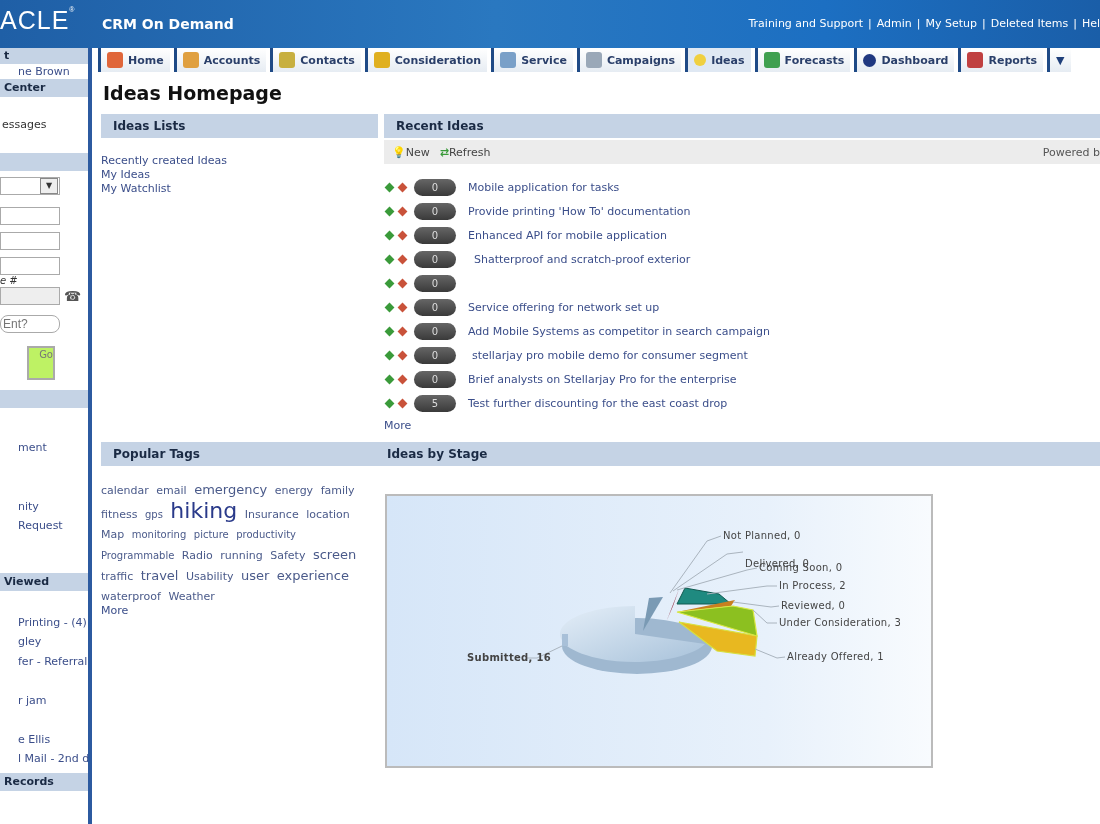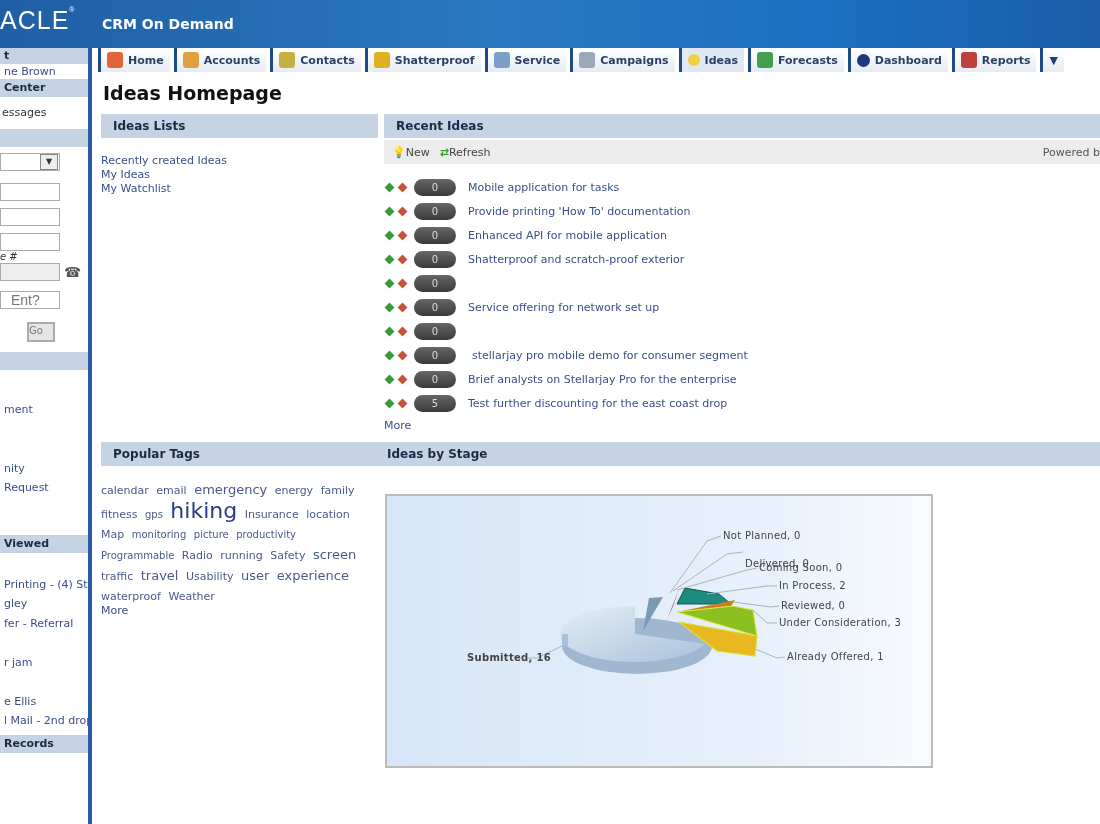--- a/index.html
+++ b/index.html
@@ -10,21 +10,21 @@
 .product{position:absolute;left:102px;top:16px;color:#fff;font-weight:bold;font-size:14px}
 .toplinks{position:absolute;right:0;top:17px;color:#fff;font-size:11px;white-space:nowrap}
 .toplinks span.sep{margin:0 5px}
 .tabs{position:absolute;left:98px;top:48px;height:24px;display:flex;gap:4px}
 .tab{height:24px;padding:0 6px;background:linear-gradient(#fff,#e6ecf3);border-left:3px solid #1f4a86;display:flex;align-items:center;gap:5px;font-weight:bold;font-size:11px;color:#2a3f6a;cursor:pointer}
 .tab.active{background:#dfe8f3}
 .tab .ic{width:16px;height:16px;border-radius:3px;display:inline-block}
 .sidebar{position:absolute;left:0;top:48px;width:92px;height:776px;background:#fff;border-right:4px solid #2c5aa0;overflow:hidden}
 .sb-hdr{background:#c5d3e5;font-weight:bold;height:18px;line-height:18px;padding-left:4px;color:#1a2a44;white-space:nowrap}
 .sb-text{padding-left:2px;height:16px;line-height:16px;white-space:nowrap;color:#333}
-.sb-link{color:#3b4e8a;padding-left:4px;height:15px;line-height:15px;white-space:nowrap}
+.sb-link{color:#3b4e8a;padding-left:18px;height:15px;line-height:15px;white-space:nowrap}
 .sb-input{width:60px;height:18px;border:1px solid #aaa;background:#fff;margin:7px 0 7px 0}
 .main-title{position:absolute;left:103px;top:82px;font-size:19px;font-weight:bold;color:#111}
 .sec-hdr{position:absolute;height:24px;background:#c5d3e5;font-weight:bold;font-size:12px;line-height:24px;padding-left:12px;color:#1a2a44}
 .link{color:#3b4e8a;cursor:pointer}
 .il-list{position:absolute;left:101px;top:154px;line-height:14px}
 .toolbar{position:absolute;left:384px;top:140px;width:716px;height:24px;background:#ececec;display:flex;align-items:center;padding-left:8px;gap:10px;color:#444}
 .powered{position:absolute;right:0;color:#555}
 .ideas{position:absolute;left:386px;top:175px}
 .idea-row{height:24px;display:flex;align-items:center;gap:6px}
 .vote-up{width:7px;height:7px;background:#3a9a3a;transform:rotate(45deg)}
@@ -33,38 +33,39 @@
 .tags{position:absolute;left:101px;top:480px;width:268px;line-height:20px;color:#4a5a8a}
 .chart-box{position:absolute;left:385px;top:494px;width:548px;height:274px;border:2px solid #bbb;background:linear-gradient(90deg,#d6e6f8,#e8f1fb 70%,#f8fbfe)}
 .chart-label{position:absolute;font-size:10px;color:#444;white-space:nowrap;letter-spacing:.3px}
 </style>
 </head>
 <body>
 
 <div class="topbar">
   <div class="logo"><span>ACLE</span><sup>®</sup></div>
   <div class="product">CRM On Demand</div>
+  <div class="toplinks" id="toplinks"><span style="cursor: pointer;">Training and Support</span><span class="sep">|</span><span style="cursor: pointer;">Admin</span><span class="sep">|</span><span style="cursor: pointer;">My Setup</span><span class="sep">|</span><span style="cursor: pointer;">Deleted Items</span><span class="sep">|</span><span style="cursor: pointer;">Hel</span></div>
 </div>
 
 <div class="tabs" id="tabs">
     <div class="tab">
       <span class="ic" style="background: rgb(224, 102, 58);"></span>
       <span>Home</span>
     </div>
     <div class="tab">
       <span class="ic" style="background: rgb(224, 160, 64);"></span>
       <span>Accounts</span>
     </div>
     <div class="tab">
       <span class="ic" style="background: rgb(200, 176, 64);"></span>
       <span>Contacts</span>
     </div>
     <div class="tab">
       <span class="ic" style="background: rgb(224, 176, 32);"></span>
-      <span>Shatterproof</span>
+      <span>Consideration</span>
     </div>
     <div class="tab">
       <span class="ic" style="background: rgb(122, 160, 200);"></span>
       <span>Service</span>
     </div>
     <div class="tab">
       <span class="ic" style="background: rgb(154, 168, 184);"></span>
       <span>Campaigns</span>
     </div>
     <div class="tab active">
@@ -83,36 +84,36 @@
       <span class="ic" style="background: rgb(192, 64, 64);"></span>
       <span>Reports</span>
     </div>
     <div class="tab" style="color: rgb(31, 63, 122);">▼</div>
   </div>
 
 <div class="sidebar">
   <div class="sb-hdr" style="height:16px;line-height:16px">t</div>
   <div class="sb-link">ne Brown</div>
   <div class="sb-hdr">Center</div>
-  <div class="sb-text" style="margin:8px 0">essages</div>
+  <div class="sb-text" style="margin:20px 0">essages</div>
   <div class="sb-hdr"></div>
   <div style="position:relative;margin-top:6px">
     <div class="sb-input" style="margin:0;width:60px"></div>
     <div style="position:absolute;left:40px;top:1px;width:18px;height:16px;border:1px solid #888;background:#eee;font-size:8px;text-align:center;line-height:14px">▼</div>
   </div>
   <div class="sb-input" style="margin-top:12px"></div>
   <div class="sb-input"></div>
   <div class="sb-input" style="margin-bottom:0"></div>
   <div style="font-style:italic;font-size:10px;height:12px">e #</div>
   <div style="display:flex;align-items:center;gap:2px">
     <div class="sb-input" style="background:#eee;margin:0"></div>
     <span style="font-size:14px;color:#555;margin-left:2px">☎</span>
   </div>
-  <input class="sb-input" style="font-size: 14px; padding-left: 10px; margin-top: 10px;" placeholder="Ent?">
-  <div style="margin:6px 0 0 27px;width:28px;height:20px;border:2px solid #aaa;background:#e5e5e5;text-align:left;font-size:10px;line-height:14px;color:#777">Go</div>
+  <input class="sb-input" style="font-size: 12px; padding-left: 2px; margin-top: 10px; border-radius: 8px;" placeholder="Ent?">
+  <div style="margin:6px 0 0 27px;width:28px;height:34px;border:2px solid #aaa;background:#bef264;text-align:right;font-size:10px;line-height:14px;color:#777">Go</div>
   <div class="sb-hdr" style="margin-top:10px"></div>
   <div style="height:32px"></div>
   <div class="sb-link">ment</div>
   <div style="height:44px"></div>
   <div class="sb-link">nity</div>
   <div class="sb-link" style="margin-top:4px">Request</div>
   <div style="height:40px"></div>
   <div class="sb-hdr">Viewed</div>
   <div id="recent-viewed" style="margin-top:2px">
       <div class="sb-link" style="height: 19.5px; line-height: 19.5px;"></div>
@@ -159,37 +160,38 @@
     <div class="idea-row">
       <span class="vote-up"></span>
       <span class="vote-dn"></span>
       <span class="pill">0</span>
       <span class="link" style="margin-left:6px">Enhanced API for mobile application</span>
     </div>
     <div class="idea-row">
       <span class="vote-up"></span>
       <span class="vote-dn"></span>
       <span class="pill">0</span>
-      <span class="link" style="margin-left:6px">Shatterproof and scratch-proof exterior</span>
+      <span class="link" style="margin-left:12px">Shatterproof and scratch-proof exterior</span>
     </div>
     <div class="idea-row">
       <span class="vote-up"></span>
       <span class="vote-dn"></span>
       <span class="pill">0</span>
     </div>
     <div class="idea-row">
       <span class="vote-up"></span>
       <span class="vote-dn"></span>
       <span class="pill">0</span>
       <span class="link" style="margin-left:6px">Service offering for network set up</span>
     </div>
     <div class="idea-row">
       <span class="vote-up"></span>
       <span class="vote-dn"></span>
       <span class="pill">0</span>
+      <span class="link" style="margin-left:6px">Add Mobile Systems as competitor in search campaign</span>
     </div>
     <div class="idea-row">
       <span class="vote-up"></span>
       <span class="vote-dn"></span>
       <span class="pill">0</span>
       <span class="link" style="margin-left:10px">stellarjay pro mobile demo for consumer segment</span>
     </div>
     <div class="idea-row">
       <span class="vote-up"></span>
       <span class="vote-dn"></span>

